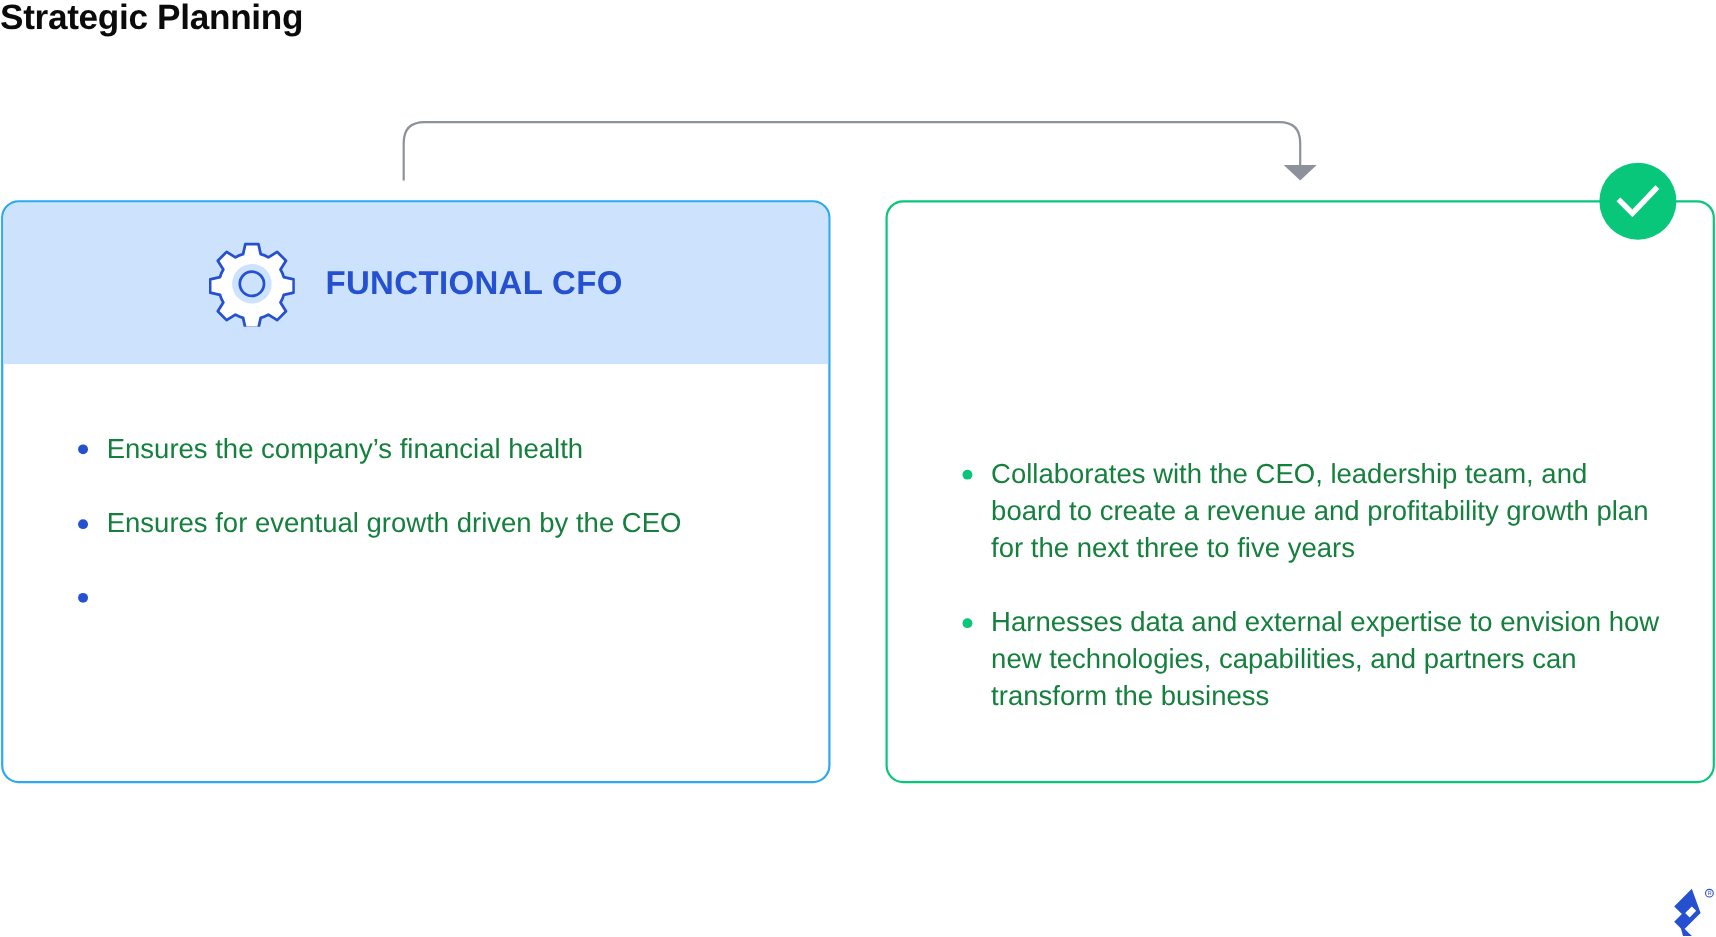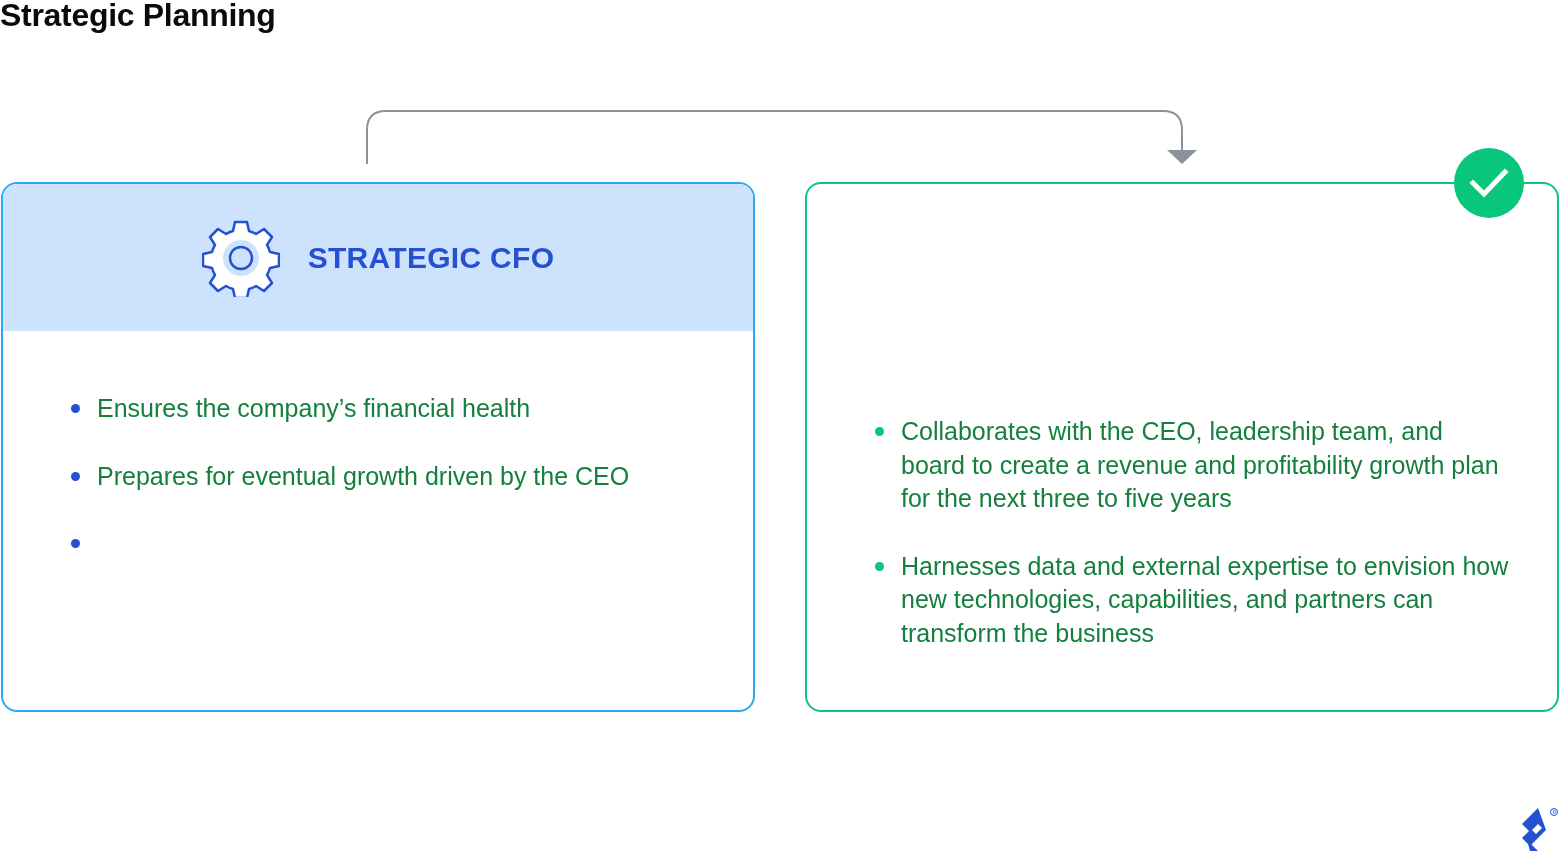--- a/index.html
+++ b/index.html
@@ -44,25 +44,25 @@
 
 <div class="card functional">
   <div class="card-head">
     <svg class="icon" width="78" height="78" viewBox="0 0 78 78">
       <g stroke="#2550d0" stroke-width="2.5" stroke-linejoin="round" fill="#ffffff">
         <path d="M33 3 h12 l2 9 a28 28 0 0 1 7 3 l8 -5 l8 8 l-5 8 a28 28 0 0 1 3 7 l9 2 v12 l-9 2 a28 28 0 0 1 -3 7 l5 8 l-8 8 l-8 -5 a28 28 0 0 1 -7 3 l-2 9 h-12 l-2 -9 a28 28 0 0 1 -7 -3 l-8 5 l-8 -8 l5 -8 a28 28 0 0 1 -3 -7 l-9 -2 v-12 l9 -2 a28 28 0 0 1 3 -7 l-5 -8 l8 -8 l8 5 a28 28 0 0 1 7 -3 z"></path>
       </g>
       <circle cx="39" cy="39" r="18" fill="#cde3fd"></circle>
       <circle cx="39" cy="39" r="11" fill="none" stroke="#2550d0" stroke-width="2.5"></circle>
     </svg>
-    <span class="head-label">STRATEGIC CFO</span>
+    <span class="head-label">FUNCTIONAL CFO</span>
   </div>
   <ul class="list">
     <li><span class="dot"></span><span>Ensures the company’s financial health</span></li>
-    <li><span class="dot"></span><span>Prepares for eventual growth driven by the CEO</span></li>
+    <li><span class="dot"></span><span>Ensures for eventual growth driven by the CEO</span></li>
     <li><span class="dot"></span></li>
   </ul>
 </div>
 
 <div class="card strategic">
   <ul class="list">
     <li><span class="dot"></span><span>Collaborates with the CEO, leadership team, and board to create a revenue and profitability growth plan for the next three to five years</span></li>
     <li><span class="dot"></span><span>Harnesses data and external expertise to envision how new technologies, capabilities, and partners can transform the business</span></li>
   </ul>
 </div>

